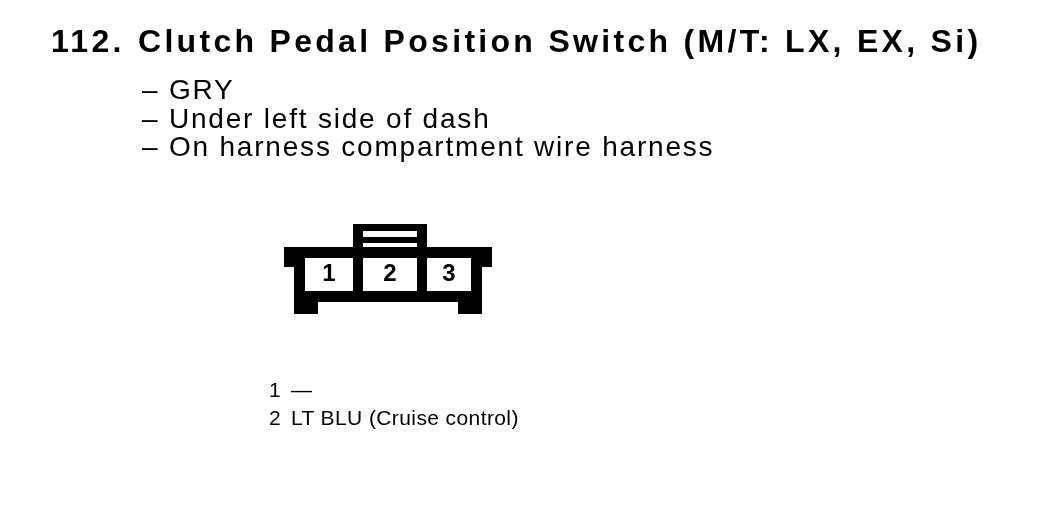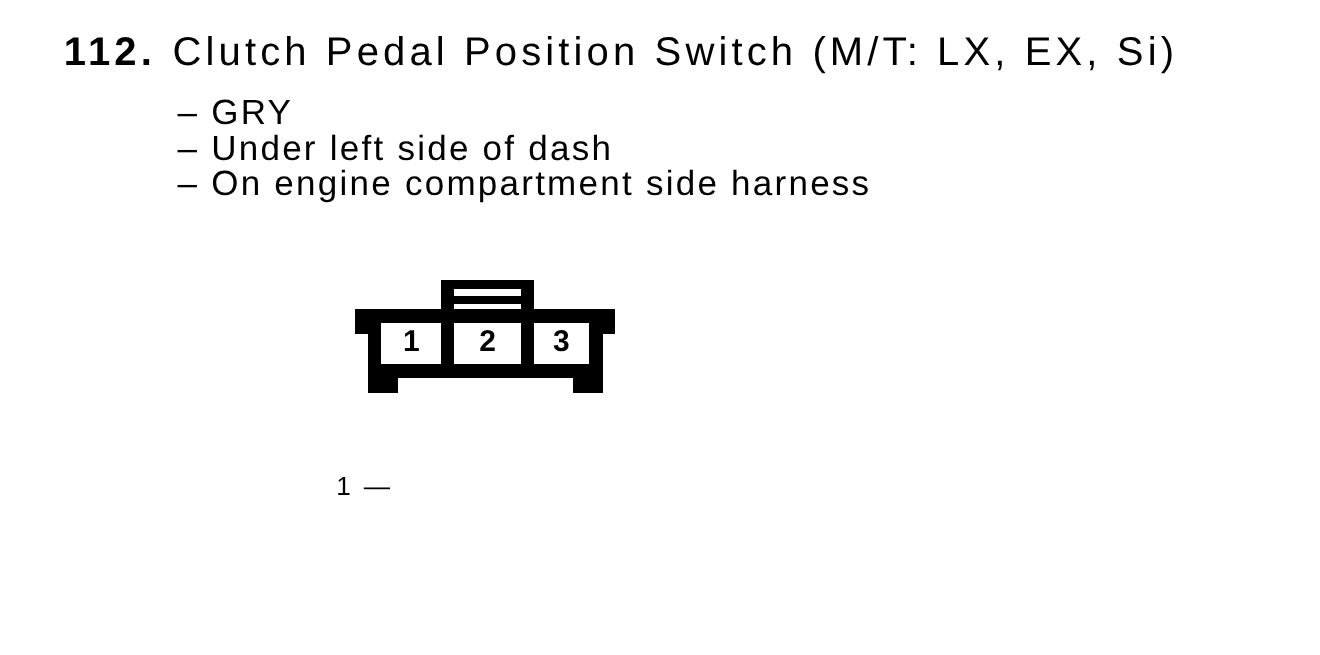--- a/index.html
+++ b/index.html
@@ -14,21 +14,21 @@
   .abs { position: absolute; white-space: nowrap; }
 
   
   .section-number {
     left: 51px; top: 25px;
     font-size: 32px; font-weight: bold;
     letter-spacing: 3.3px; line-height: 1;
   }
   .page-title {
     left: 138px; top: 25px;
-    font-size: 32px; font-weight: normal;
+    font-size: 32px; font-weight: bold;
     letter-spacing: 3.3px; line-height: 1;
   }
 
   
   .notes {
     left: 142px; top: 76px;
     font-size: 28px; line-height: 28.5px;
     letter-spacing: 1.8px;
   }
 
@@ -51,21 +51,21 @@
 <body>
 
 <main>
 
   <span class="abs section-number">112.</span>
   <h1 class="abs page-title" style="margin:0;">Clutch Pedal Position Switch (M/T: LX, EX, Si)</h1>
 
   <div class="abs notes">
     <div>– GRY</div>
     <div>– Under left side of dash</div>
-    <div>– On engine compartment side harness</div>
+    <div>– On harness compartment wire harness</div>
   </div>
 
   <svg class="connector-svg" width="218" height="102" viewBox="280 218 218 102" shape-rendering="crispEdges">
     <g fill="#000">
       <rect x="353" y="224" width="74" height="7"></rect>
       <rect x="353" y="224" width="10" height="24"></rect>
       <rect x="417" y="224" width="10" height="24"></rect>
       <rect x="353" y="237" width="74" height="6"></rect>
     </g>
     <g fill="#000">
@@ -82,15 +82,18 @@
     </g>
     <text x="329" y="281" text-anchor="middle">1</text>
     <text x="390" y="281" text-anchor="middle">2</text>
     <text x="449" y="281" text-anchor="middle">3</text>
   </svg>
 
   <div class="abs pin-legend">
     <div>
       <span class="num">1</span><span>—</span>
     </div>
+    <div>
+      <span class="num">2</span><span>LT BLU (Cruise control)</span>
+    </div>
   </div>
 
 </main>
 
 </body></html>

